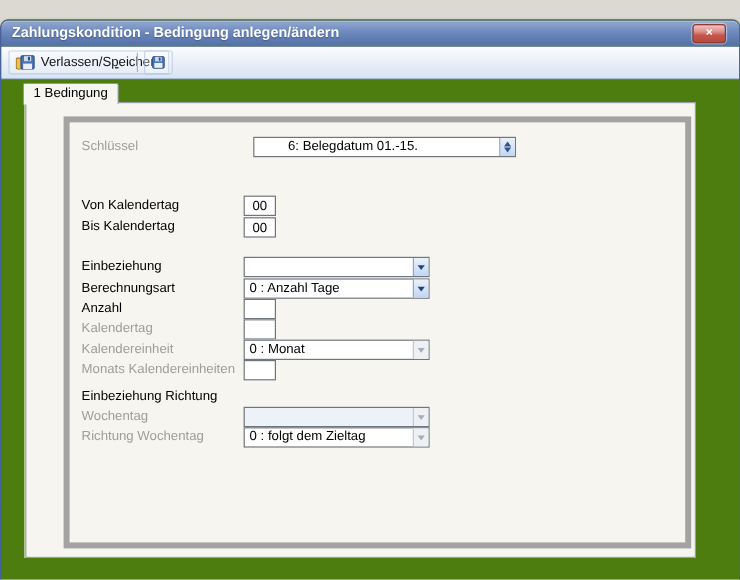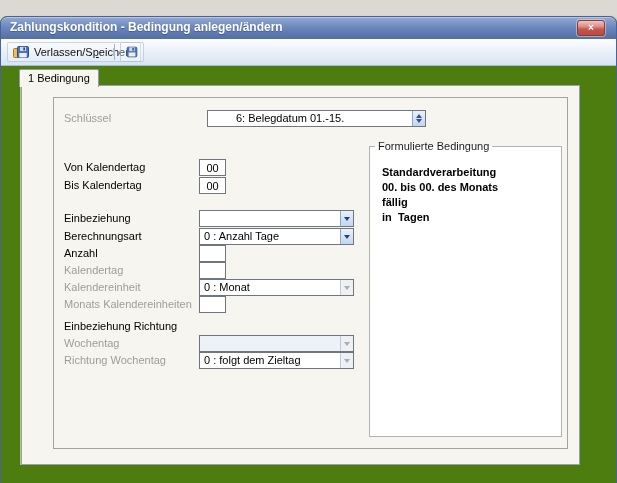--- a/index.html
+++ b/index.html
@@ -61,21 +61,21 @@
     background:#f7f5ef;border:1px solid #8f98a4;border-bottom:none;
     border-radius:2px 2px 0 0;font-size:11px;line-height:16px;z-index:3;color:#000;
   }
   .page{
     position:absolute;left:20px;top:68px;width:557px;height:378px;
     background:#f7f5ef;border:1px solid #98a0aa;z-index:2;
     box-shadow:-1px 0 0 rgba(255,255,255,.55);
   }
   .panel{
     position:absolute;left:31px;top:11px;width:513px;height:350px;
-    border:1px solid #a3a3a3;
+    border:5px solid #a3a3a3;
   }
   
   .row{position:absolute;left:0;width:100%;height:17px;}
   .lbl{position:absolute;left:10px;top:2px;font-size:11px;color:#000;white-space:nowrap;}
   .lbl.g{color:#9d9d9d;}
   .ti{
     position:absolute;left:145px;top:0;width:25px;height:15px;
     border:1px solid #70767e;background:#ffffff;
     font-size:11px;text-align:center;padding:0;margin:0;
     font-family:"Liberation Sans", sans-serif;color:#000;
@@ -258,24 +258,17 @@
       <div class="row" id="r-richtung">
         <span class="lbl g">Richtung Wochentag</span>
         <div class="dd dis">
           <span class="dd-val">0 : folgt dem Zieltag</span>
           <span class="dd-btn">
               <i class="arr"></i>
             </span>
         </div>
       </div>
 
-      <div class="grp">
-        <span class="grp-title">Formulierte Bedingung</span>
-        <span class="cond" id="cond0">Standardverarbeitung</span>
-        <span class="cond" id="cond1">00. bis 00. des Monats</span>
-        <span class="cond" id="cond2">fällig</span>
-        <span class="cond" id="cond3">in  Tagen</span>
-      </div>
 
     </div>
   </div>
 
 </div>
 
 </body></html>

